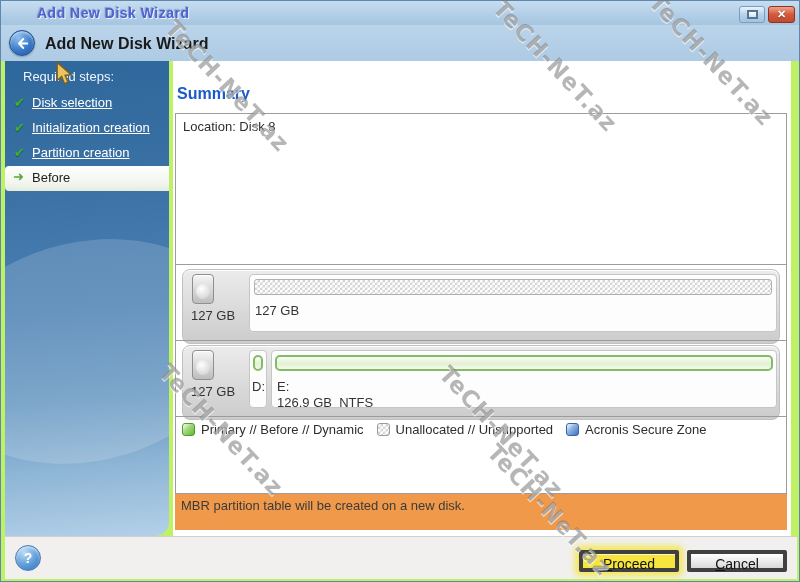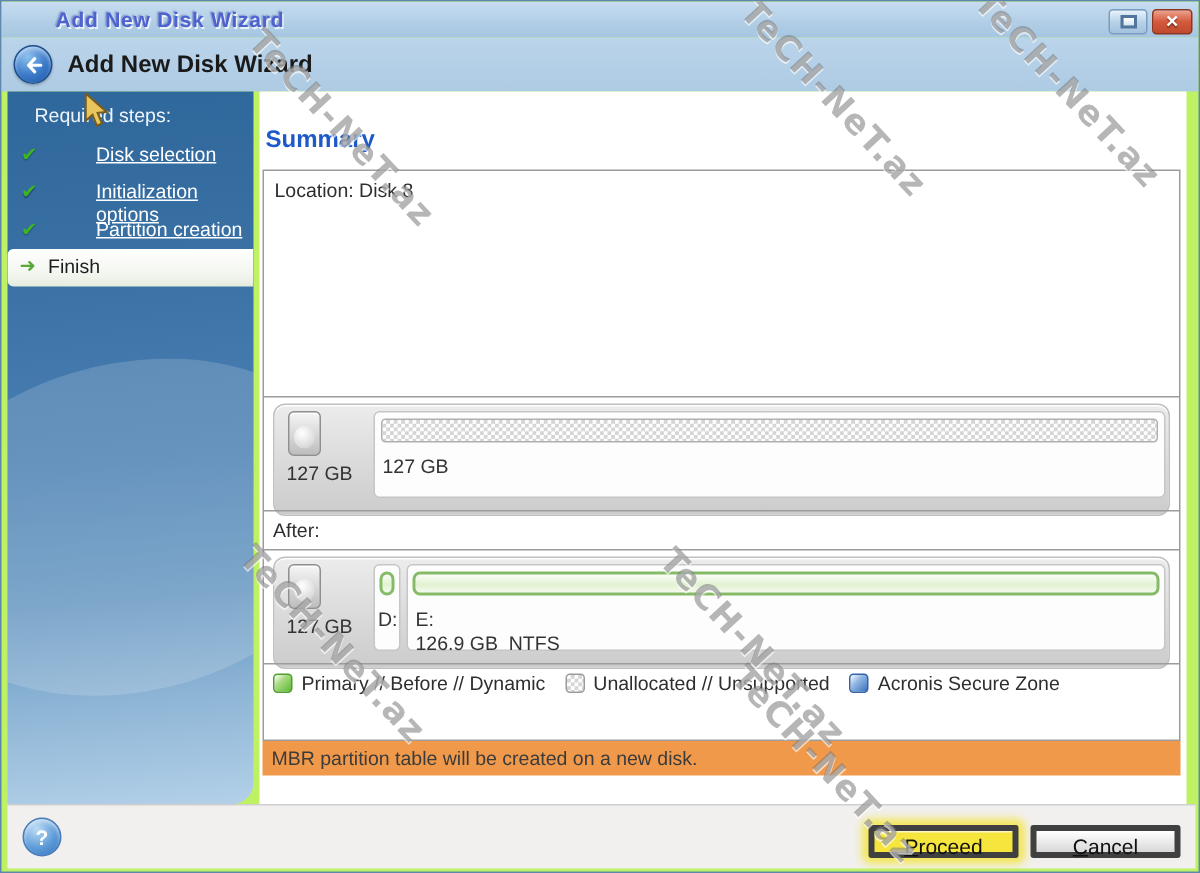--- a/index.html
+++ b/index.html
@@ -47,21 +47,21 @@
   }
   .sidebar::after {
     content:""; position:absolute; left:-45%; bottom:16%; width:190%; height:46%;
     background:rgba(255,255,255,0.16); border-radius:50%; transform:rotate(-13deg);
   }
   .sb-heading { position:absolute; left:18px; top:8px; font-size:13px; color:#eef4fb; }
   .step { position:absolute; left:0; width:164px; height:20px; }
   .step .chk { position:absolute; left:9px; top:1px; font-size:13px; color:#3cb521;
     text-shadow:0 1px 1px rgba(0,0,0,0.35); }
   .step .lbl { position:absolute; left:27px; top:1px; font-size:13px; color:#ffffff;
-    text-decoration:underline; cursor:pointer;margin-left:32px; }
+    text-decoration:underline; cursor:pointer; }
   .step-0 { top:33px; } .step-1 { top:58px; } .step-2 { top:83px; }
   .finish-row {
     position:absolute; left:0; top:105px; width:164px; height:25px; z-index:2;
     background:linear-gradient(180deg,#ffffff 0%,#f2f5ee 70%,#e4ecdd 100%);
     border-radius:4px 0 0 4px;
   }
   .finish-row .arr { position:absolute; left:8px; top:3px; font-size:13px; color:#58a93a; }
   .finish-row .lbl { position:absolute; left:27px; top:4px; font-size:13px; color:#1e1e1e; }
   
   .main { position:absolute; left:172px; top:60px; width:618px; height:475px; background:#ffffff; }
@@ -118,21 +118,21 @@
   .row-legend { height:26px; display:flex; align-items:center; padding-left:6px; }
   .legend-item { display:flex; align-items:center; margin-right:13px; }
   .swatch { width:13px; height:13px; border-radius:3px; margin-right:6px; flex:0 0 auto; }
   .sw-primary { border:1px solid #4e9e2a;
     background:linear-gradient(135deg,#ffffff 0%,#a8da82 40%,#5cb832 100%); }
   .sw-secure { border:1px solid #3563a8;
     background:linear-gradient(135deg,#ffffff 0%,#93b7e2 40%,#3a72bd 100%); }
   .sw-unalloc { border:1px solid #9a9a9a; }
   .legend-item .lbl { font-size:13px; color:#2e2e2e; white-space:nowrap; }
   
-  .banner { position:absolute; left:2px; top:433px; width:612px; height:23px;
+  .banner { position:absolute; left:2px; top:433px; width:612px; height:36px;
     background:#f0994a; border-bottom:1px solid #d2username; }
   .banner .txt { position:absolute; left:6px; top:4px; font-size:13px; color:#3b3b3b; }
   
   .footer { position:absolute; left:4px; top:535px; width:792px; height:43px;
     background:#f1f0ee; border-top:1px solid #d0cfcd; }
   .help-btn { position:absolute; left:10px; top:8px; width:26px; height:26px; border-radius:50%;
     border:1px solid #4a7cb8;
     background:radial-gradient(circle at 35% 28%,#bcdcf5 0%,#5d9bd8 55%,#2f6fba 100%);
     color:#ffffff; font-weight:bold; font-size:14px; display:flex; align-items:center;
     justify-content:center; box-shadow:inset 0 2px 3px rgba(255,255,255,0.6); }
@@ -176,29 +176,29 @@
 
   <div class="sidebar">
     <div class="sb-heading">Required steps:</div>
 
     <div class="step step-0">
       <span class="chk">✔</span>
       <span class="lbl">Disk selection</span>
     </div>
     <div class="step step-1">
       <span class="chk">✔</span>
-      <span class="lbl">Initialization options</span>
+      <span class="lbl">Initialization creation</span>
     </div>
     <div class="step step-2">
       <span class="chk">✔</span>
       <span class="lbl">Partition creation</span>
     </div>
     <div class="finish-row">
       <span class="arr">➜</span>
-      <span class="lbl">Finish</span>
+      <span class="lbl">Before</span>
     </div>
   </div>
 
   <div class="main">
     <div class="summary-title">Summary</div>
 
     <div class="content-box">
 
       <div class="row row-location">
         <span class="loc-text">Location: Disk 8</span>
@@ -211,23 +211,20 @@
             <div class="disk-icon"></div>
             <span class="disk-cap">127 GB</span>
           </div>
           <div class="part-box part-full">
             <div class="hatch-bar checker"></div>
             <span class="part-name">127 GB</span>
           </div>
         </div>
       </div>
 
-      <div class="row row-label">
-        <span class="lbl">After:</span>
-      </div>
 
       <div class="row row-graphic">
         <div class="disk-panel">
           <div class="disk-block">
             <div class="disk-icon"></div>
             <span class="disk-cap">127 GB</span>
           </div>
           <div class="part-box part-d">
             <div class="green-bar"></div>
             <span class="part-name">D:</span>

